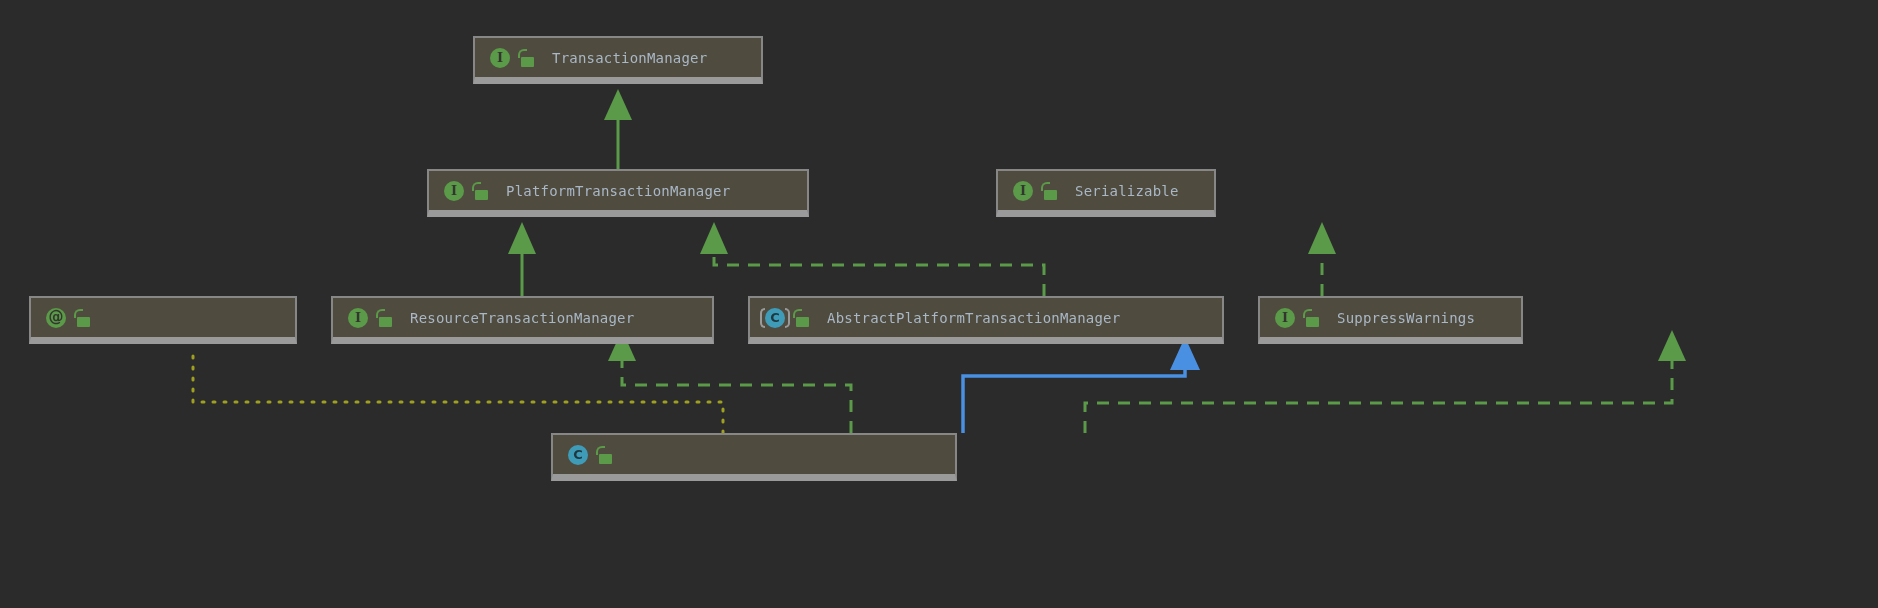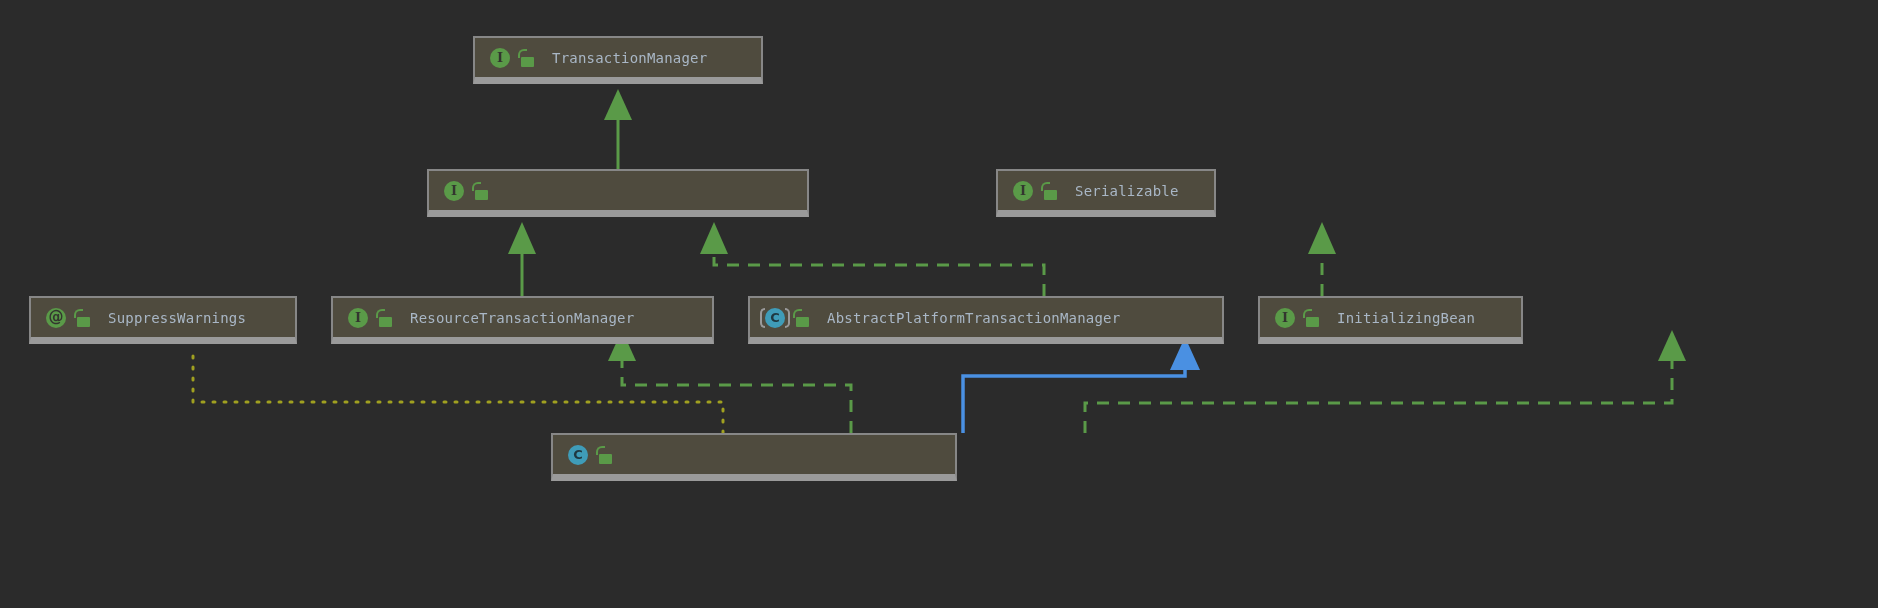--- a/index.html
+++ b/index.html
@@ -179,20 +179,21 @@
   <div class="node" style="left:427px; top:169px; width:382px;">
     <span class="icons">
       <span class="ticon iface">
         <span class="disc">I</span>
       </span>
       <span class="lock">
         <span class="shackle"></span>
           <span class="body"></span>
       </span>
     </span>
+    <span class="label">PlatformTransactionManager</span>
   </div>
 
   <div class="node" style="left:996px; top:169px; width:220px;">
     <span class="icons">
       <span class="ticon iface">
         <span class="disc">I</span>
       </span>
       <span class="lock">
         <span class="shackle"></span>
           <span class="body"></span>
@@ -204,21 +205,20 @@
   <div class="node" style="left:29px; top:296px; width:268px;">
     <span class="icons">
       <span class="ticon ann">
         <span class="disc">@</span>
       </span>
       <span class="lock">
         <span class="shackle"></span>
           <span class="body"></span>
       </span>
     </span>
-    <span class="label">SuppressWarnings</span>
   </div>
 
   <div class="node" style="left:331px; top:296px; width:383px;">
     <span class="icons">
       <span class="ticon iface">
         <span class="disc">I</span>
       </span>
       <span class="lock">
         <span class="shackle"></span>
           <span class="body"></span>
@@ -245,21 +245,21 @@
   <div class="node" style="left:1258px; top:296px; width:265px;">
     <span class="icons">
       <span class="ticon iface">
         <span class="disc">I</span>
       </span>
       <span class="lock">
         <span class="shackle"></span>
           <span class="body"></span>
       </span>
     </span>
-    <span class="label">InitializingBean</span>
+    <span class="label">SuppressWarnings</span>
   </div>
 
   <div class="node" style="left:551px; top:433px; width:406px;">
     <span class="icons">
       <span class="ticon cls">
         <span class="disc">C</span>
       </span>
       <span class="lock">
         <span class="shackle"></span>
           <span class="body"></span>

